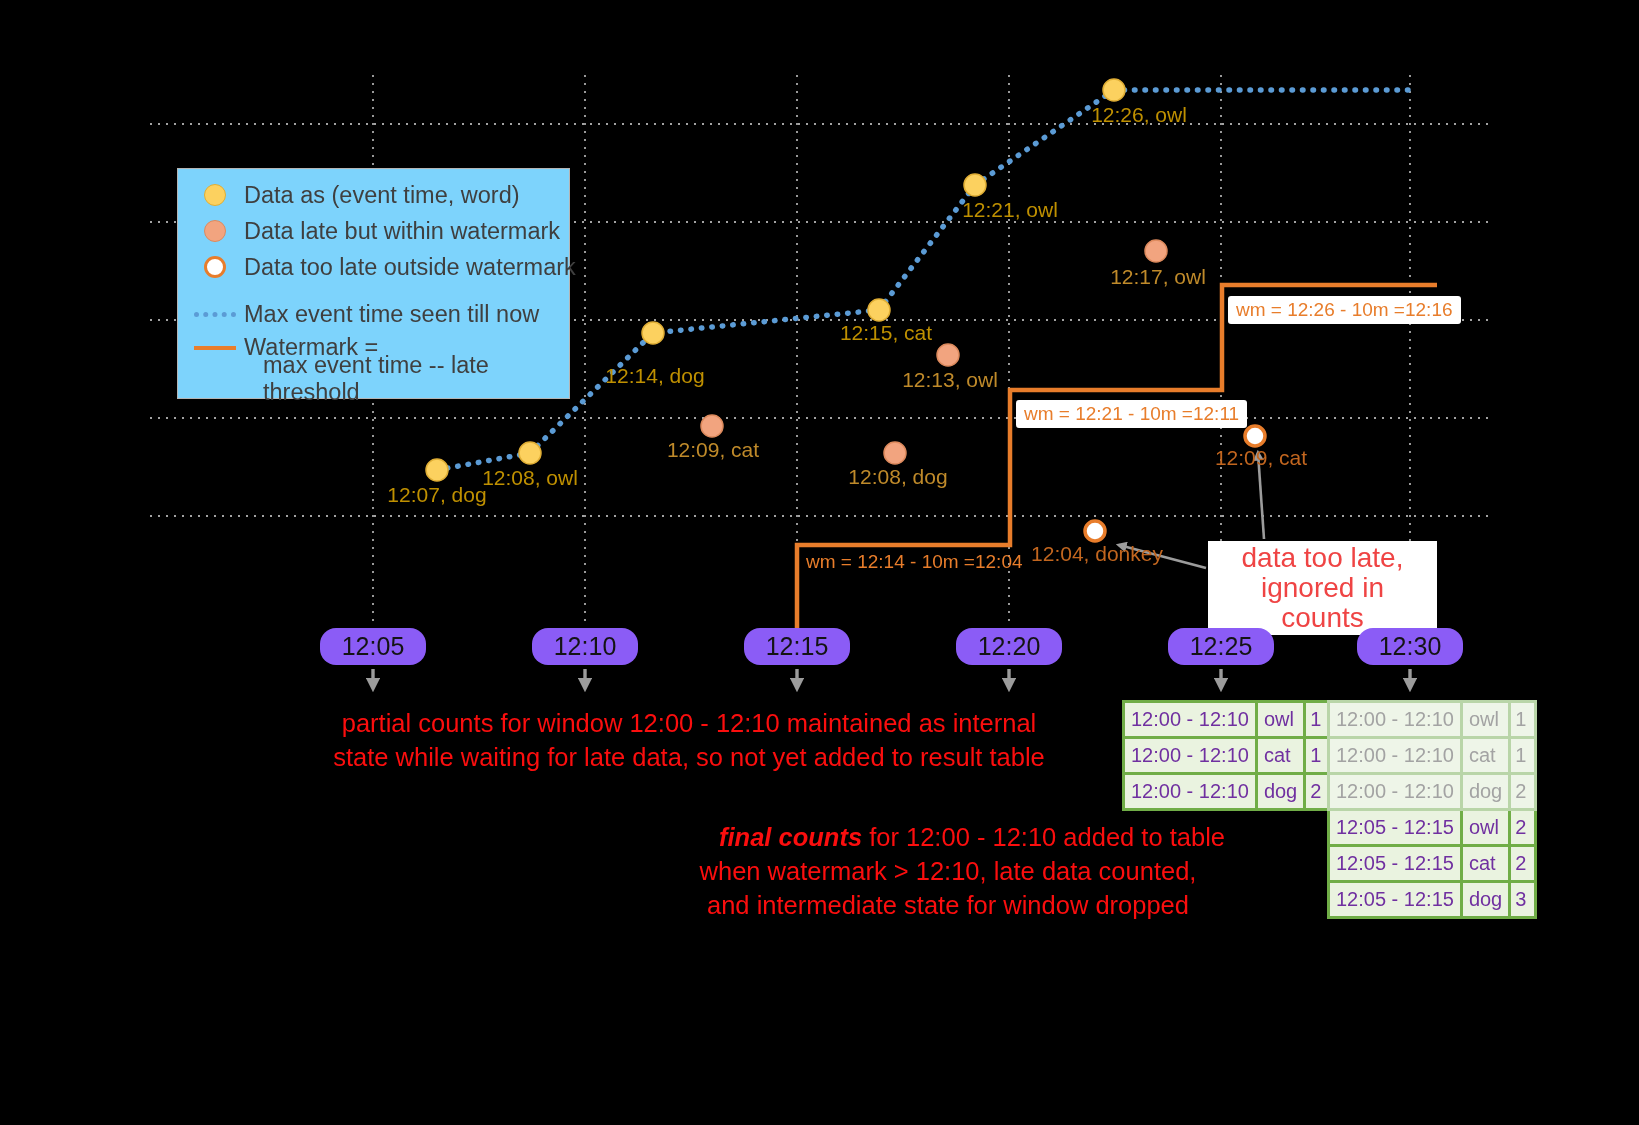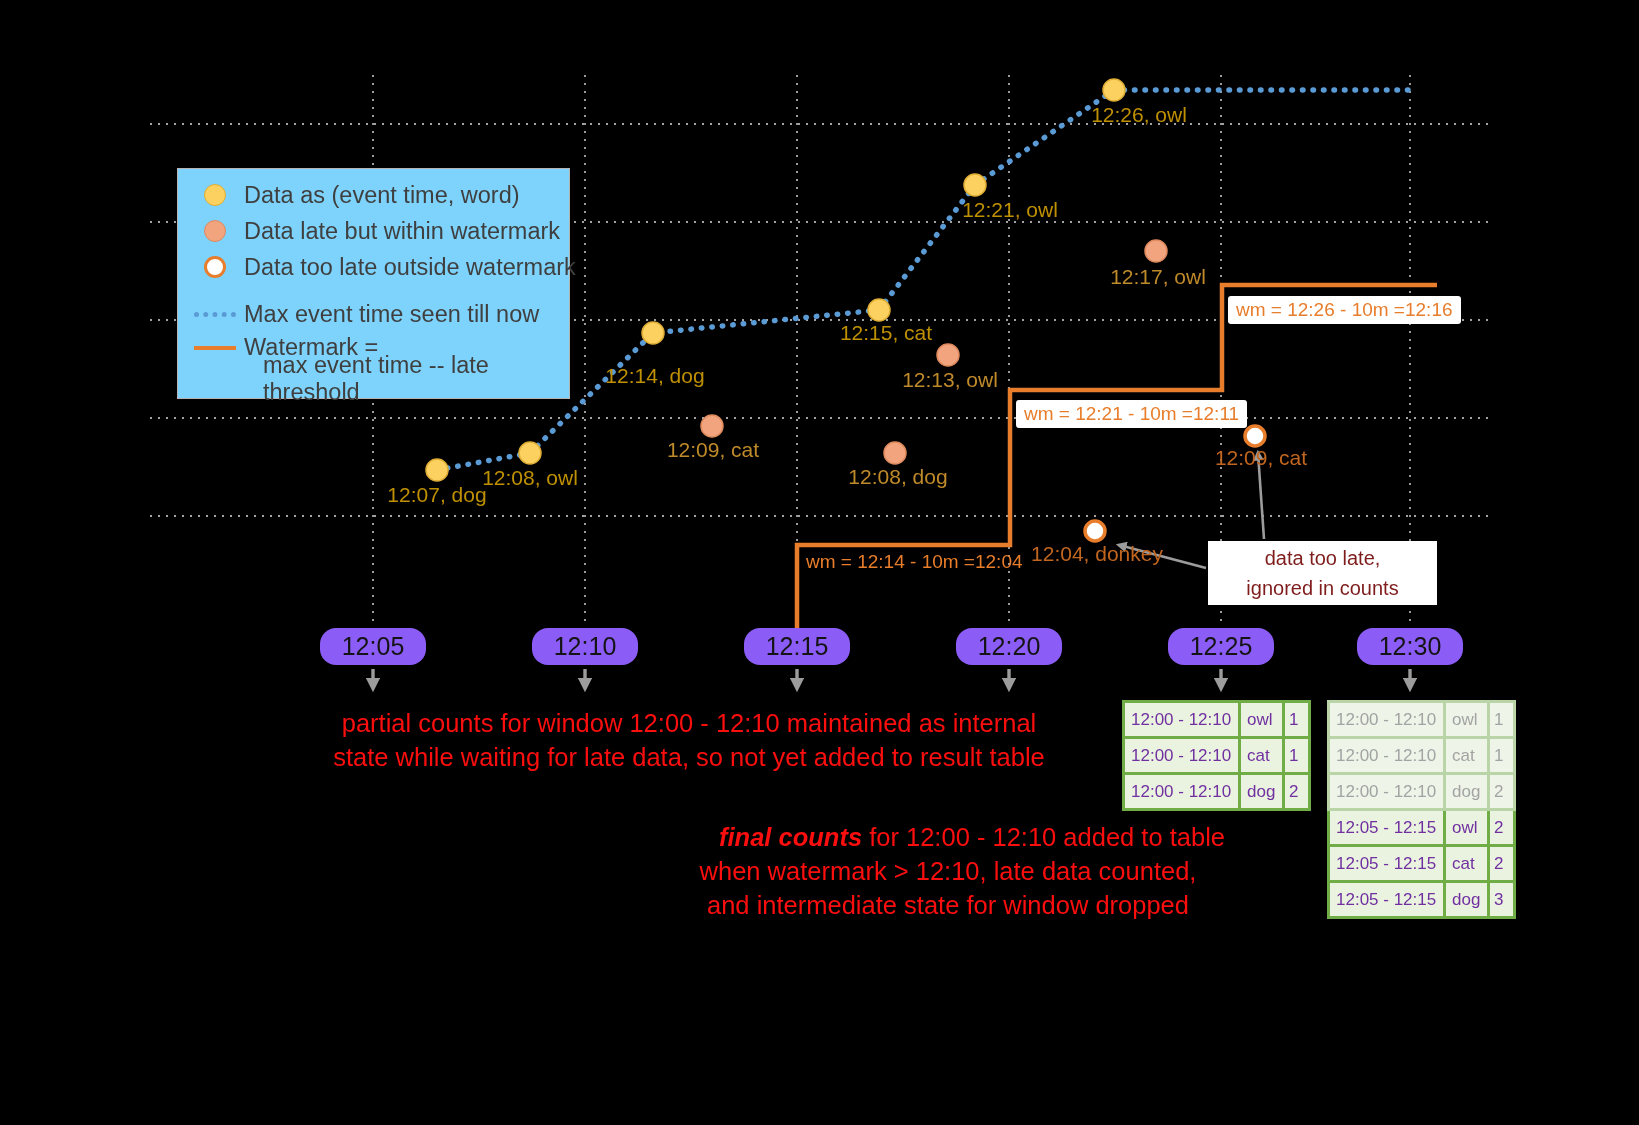--- a/index.html
+++ b/index.html
@@ -31,21 +31,21 @@
     background:#8b5cf6; color:#141414; font-size:25px;
     display:flex; align-items:center; justify-content:center;border-radius:16px;
   }
 
   
   .wm-label { position:absolute; color:var(--watermark); font-size:19px; white-space:nowrap; }
   .wm-box { background:#fff; padding:3px 8px; border-radius:3px; }
 
   
   .note-box {
-    position:absolute; background:#fff; color:#7f1d1d; font-size:20px;
+    position:absolute; background:#fff; color:#ef4444; font-size:28px;
     text-align:center; line-height:30px; padding:2px 8px;
   }
 
   
   .legend {
     position:absolute; left:177px; top:168px; width:393px;
     background:#7dd3fc; border:1px solid #b5b5b5; color:#3f3f3f;
     padding:8px 0 4px 0;
   }
   .legend-row { display:flex; align-items:center; height:36px; padding-left:14px; }
@@ -65,21 +65,21 @@
   .red-block {
     position:absolute; transform:translateX(-50%); color:var(--red);
     font-size:25.5px; line-height:34px; text-align:center; white-space:nowrap;
   }
   .final-emph { font-style:italic; font-weight:bold;margin-left:48px; }
 
   
   .gtable { position:absolute; border-collapse:collapse; }
   .gtable td {
     border:3px solid var(--table-green); background:var(--table-bg);
-    color:var(--purple); font-size:17px; height:36px; padding:2px 6px; white-space:nowrap;
+    color:var(--purple); font-size:20px; height:36px; padding:2px 6px; white-space:nowrap;
   }
   .gtable td.w-win { width:116px; }
   .gtable td.w-word { width:44px; }
   .gtable td.w-cnt { width:26px; padding:2px 4px; }
   .gtable tr.faded td { color:#a3a3a3; border-color:#b9d5a8; background:#eef5e8; }
 </style>
 </head>
 <body>
 
 <div class="canvas">

